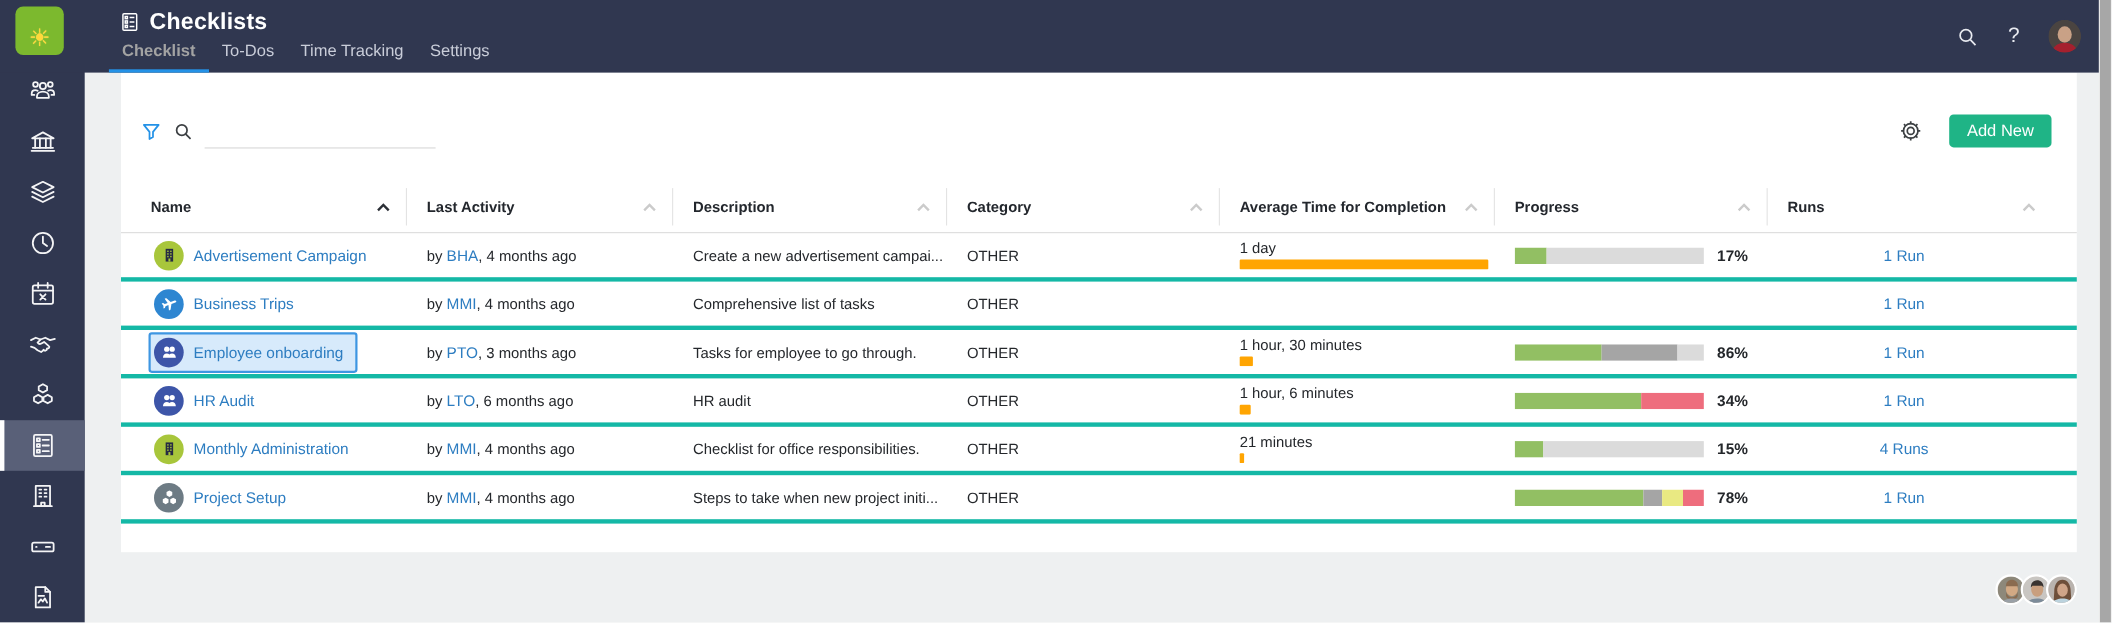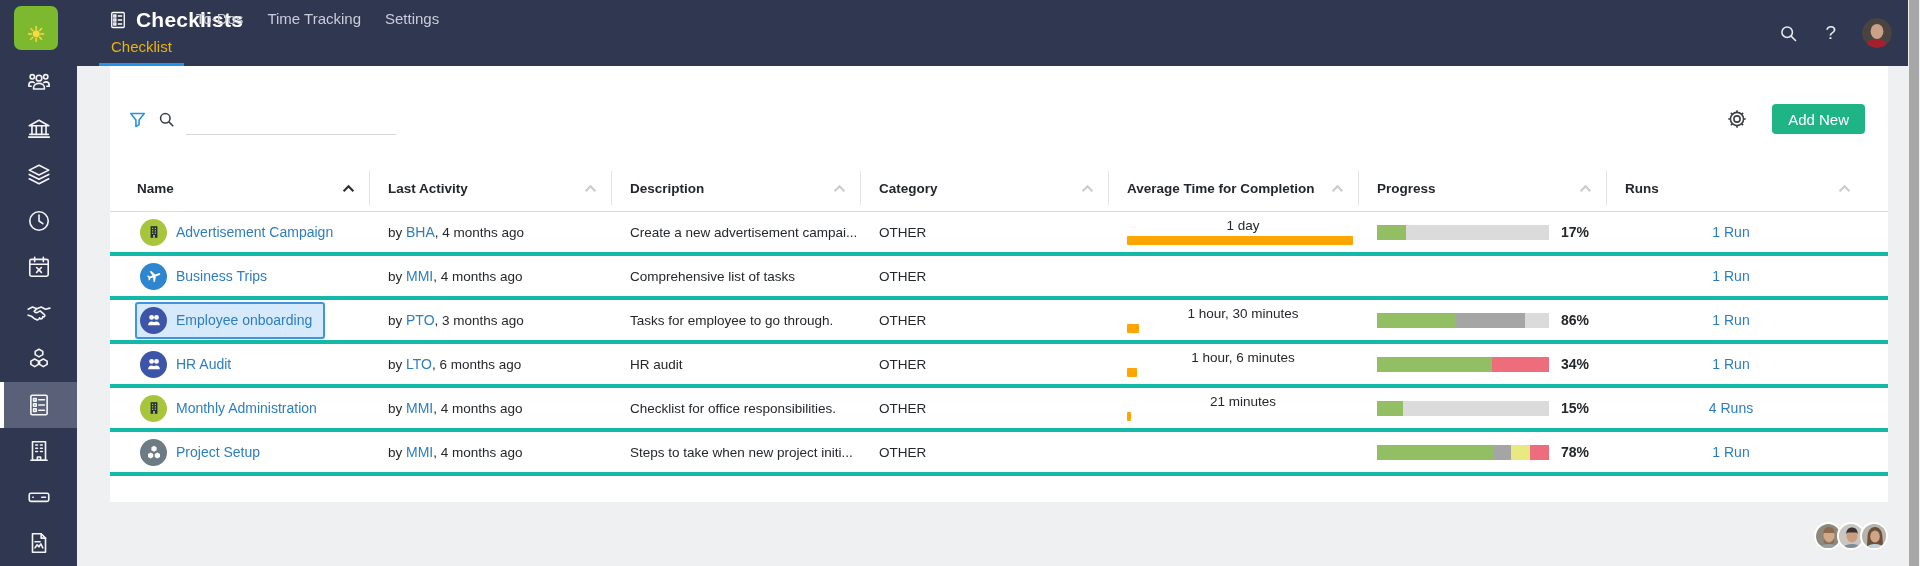--- a/index.html
+++ b/index.html
@@ -10,21 +10,21 @@
   
   .topbar { position: absolute; left: 0; top: 0; width: 1920px; height: 66px; background: #303750; z-index: 5; }
   .logo { position: absolute; left: 14px; top: 6px; width: 44px; height: 44px; border-radius: 7px;
           background: #7cb92e; display: flex; align-items: flex-end; justify-content: center; cursor: pointer; overflow: hidden; }
   .logo .sun { color: #ffd93b; font-size: 22px; line-height: 30px; text-shadow: 0 0 1px #f7e15a; }
   .title-wrap { position: absolute; left: 108px; top: 8px; display: flex; align-items: center; gap: 8px; }
   .title-wrap h1 { color: #ffffff; font-size: 21px; font-weight: 600; letter-spacing: .2px; }
   .title-icon svg { width: 20px; height: 20px; display: block; }
   .tabs { position: absolute; left: 99px; bottom: 0; display: flex; }
   .tab { color: #c9cdd9; font-size: 15px; padding: 0 12px 8px 12px; cursor: pointer; border-bottom: 3px solid transparent; }
-  .tab.active { color: #eab308; font-weight: 400; border-bottom-color: #2492e7; margin-top: 28px; }
+  .tab.active { color: #a3a3a3; font-weight: 700; border-bottom-color: #2492e7; }
   .topbar-right { position: absolute; right: 28px; top: 0; height: 66px; display: flex; align-items: center; gap: 26px; }
   .tb-icon svg { width: 21px; height: 21px; display: block; }
   .help { color: #e8eaf0; font-size: 19px; font-weight: 400; cursor: pointer; }
   .tb-avatar { width: 30px; height: 30px; border-radius: 50%; overflow: hidden; cursor: pointer; }
   .tb-avatar svg { width: 30px; height: 30px; display: block; }
   
   .sidebar { position: absolute; left: 0; top: 0; width: 77px; height: 566px; background: #303750; z-index: 4; padding-top: 60px; }
   .side-item { width: 77px; height: 46px; display: flex; align-items: center; justify-content: center; cursor: pointer; position: relative; }
   .side-item svg { width: 26px; height: 26px; display: block; opacity: .95; }
   .side-item.active { background: #596078; }
@@ -55,21 +55,21 @@
   .tbody { position: absolute; left: 0; right: 0; top: 146px; }
   .row { height: 44px; border-bottom: 4px solid #14b8a6; cursor: pointer; }
   .name-box { display: inline-flex; align-items: center; gap: 9px; border: 2px solid transparent;
               padding: 3px 11px 3px 3px; border-radius: 3px; max-width: 232px; }
   .name-box.selected { border-color: #3e96e2; background: #d7eafb; }
   .row-ic { width: 27px; height: 27px; border-radius: 50%; flex: 0 0 27px; display: flex; align-items: center; justify-content: center; }
   .row-ic svg { width: 16px; height: 16px; display: block; }
   a.lnk { color: #2d7dc1; text-decoration: none; font-size: 14px; white-space: nowrap; }
   .cell { padding-left: 18px; font-size: 13.5px; color: #24272b; white-space: nowrap; overflow: hidden; }
   .activity a.lnk { font-size: 14px; }
-  .avg-cell { line-height: 1; text-align: center; }
+  .avg-cell { line-height: 1; }
   .avg-label { font-size: 13.5px; display: block; }
   .avg-bar { height: 9px; background: #ffa502; margin-top: 4px; border-radius: 1px; }
   .progress-cell { display: flex; align-items: center; gap: 12px; }
   .pbar { width: 172px; height: 15px; display: flex; overflow: hidden; }
   .pbar div { height: 15px; }
   .plabel { font-size: 14px; font-weight: 600; }
   .runs-cell { text-align: center; padding-right: 28px; }
   
   .footer-avatars { position: absolute; right: 32px; bottom: 16px; display: flex; z-index: 3; }
   .f-av { width: 28px; height: 28px; border-radius: 50%; border: 2px solid #ffffff; overflow: hidden; margin-left: -5px; cursor: pointer; background:#cfcac4; }

